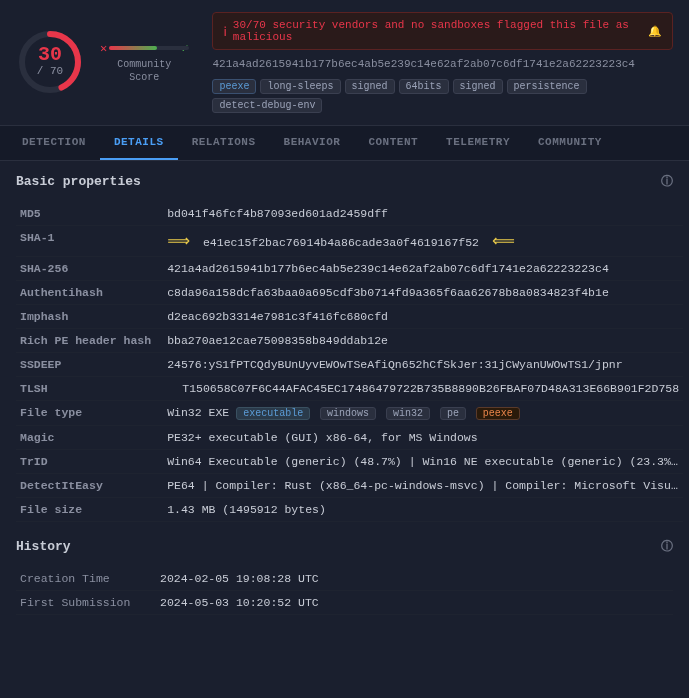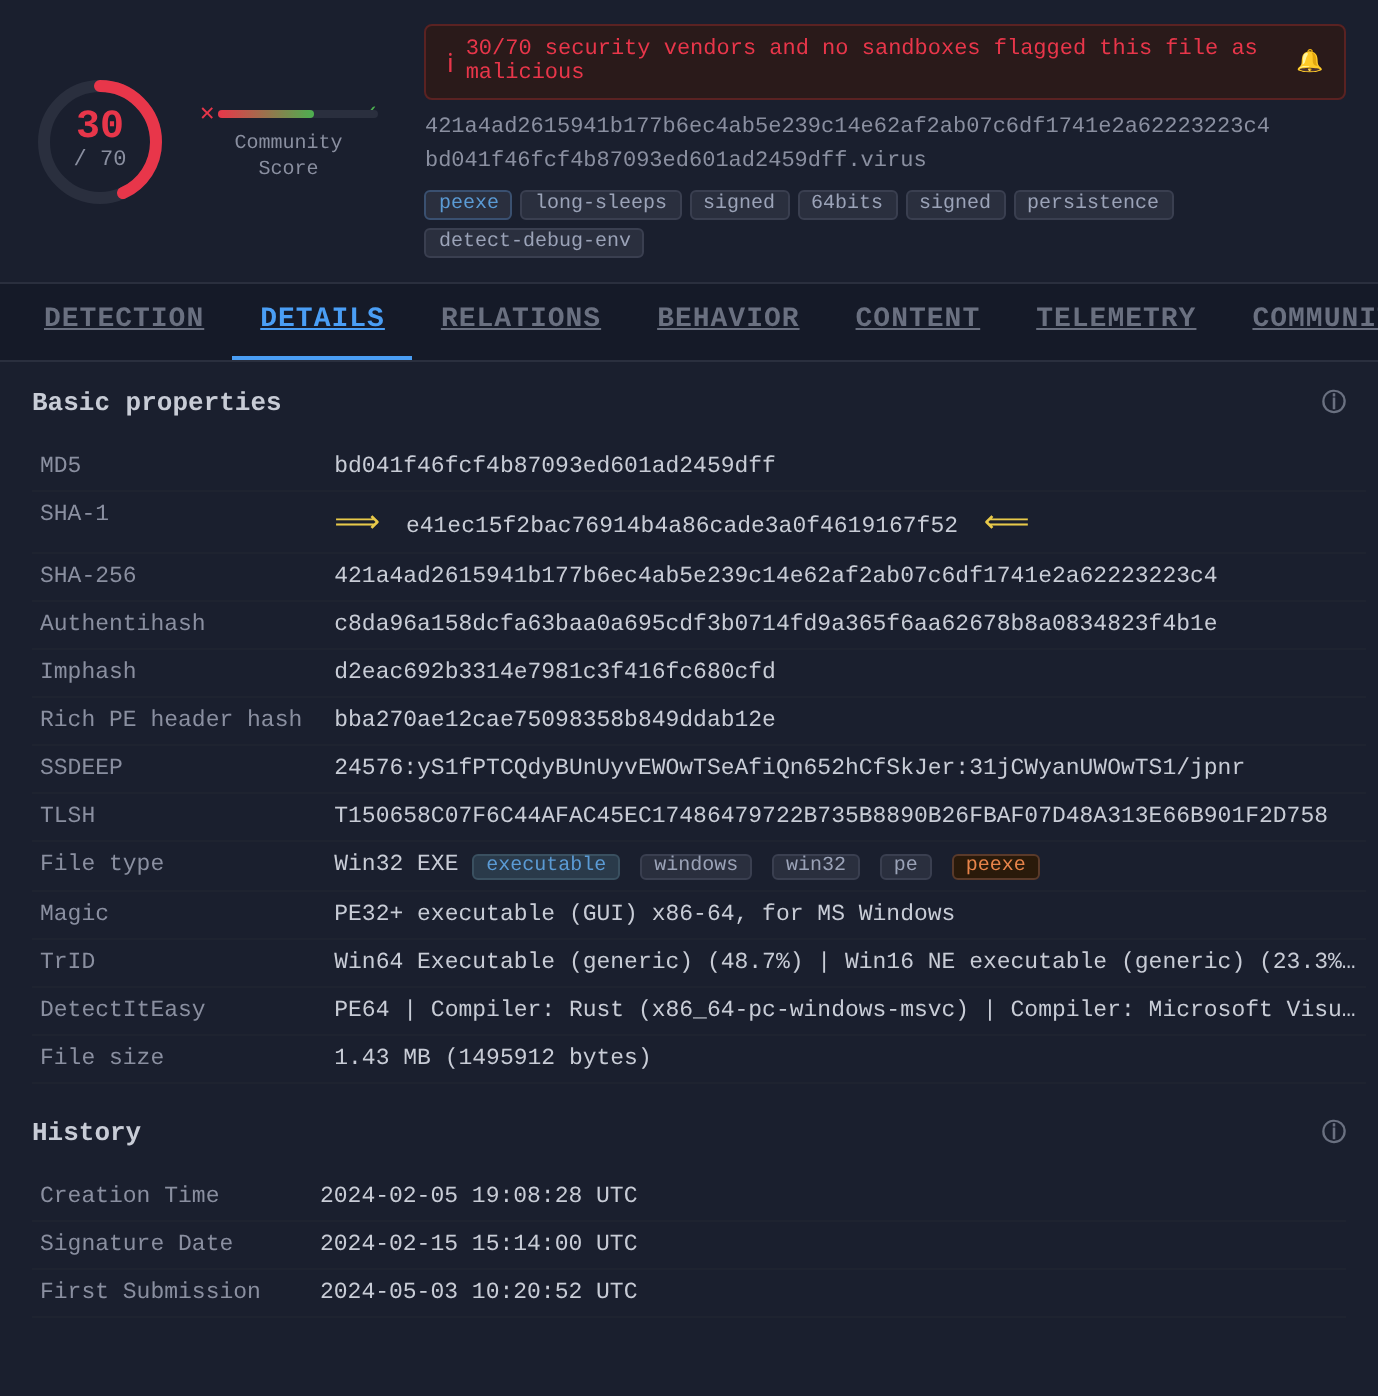--- a/index.html
+++ b/index.html
@@ -120,28 +120,27 @@
     
     .nav-tabs {
       display: flex;
       background: #151a28;
       border-bottom: 1px solid #2a2f3e;
       padding: 0 8px;
     }
 
     .nav-tab {
       padding: 10px 14px;
-      font-size: 14px;
+      font-size: 11px;
       font-weight: 600;
       letter-spacing: 0.5px;
       color: #6a7080;
       cursor: pointer;
       border-bottom: 2px solid transparent;
       white-space: nowrap;
-      text-decoration: underline;
     }
 
     .nav-tab.active {
       color: #4a9ef5;
       border-bottom-color: #4a9ef5;
     }
 
     
     .content {
       padding: 12px 16px;
@@ -180,20 +179,21 @@
       padding: 5px 4px;
       vertical-align: top;
       font-size: 11.5px;
     }
 
     .props-table td:first-child {
       color: #8a8fa0;
       width: 140px;
       padding-right: 12px;
       white-space: nowrap;
+      font-weight: bold;
     }
 
     .props-table td:last-child {
       color: #c8ccd6;
       word-break: break-all;
     }
 
     .badge {
       display: inline-block;
       background: #2a3a4a;
@@ -269,21 +269,20 @@
   </div>
 
   <div class="header-right">
     <div class="alert-bar">
       <span class="alert-icon">ℹ</span>
       <span>30/70 security vendors and no sandboxes flagged this file as malicious</span>
       <span style="margin-left:auto;color:#6a7080;cursor:pointer;">🔔</span>
     </div>
     <div class="hash-lines">
       <div>421a4ad2615941b177b6ec4ab5e239c14e62af2ab07c6df1741e2a62223223c4</div>
-      <div>bd041f46fcf4b87093ed601ad2459dff.virus</div>
     </div>
     <div class="tags">
       <span class="tag blue">peexe</span>
       <span class="tag">long-sleeps</span>
       <span class="tag">signed</span>
       <span class="tag">64bits</span>
       <span class="tag">signed</span>
       <span class="tag">persistence</span>
       <span class="tag">detect-debug-env</span>
     </div>
@@ -336,21 +335,21 @@
     <tr>
       <td>Rich PE header hash</td>
       <td>bba270ae12cae75098358b849ddab12e</td>
     </tr>
     <tr>
       <td>SSDEEP</td>
       <td>24576:yS1fPTCQdyBUnUyvEWOwTSeAfiQn652hCfSkJer:31jCWyanUWOwTS1/jpnr</td>
     </tr>
     <tr>
       <td>TLSH</td>
-      <td style="overflow:hidden;text-overflow:ellipsis;max-width:520px;white-space:nowrap;">T150658C07F6C44AFAC45EC17486479722B735B8890B26FBAF07D48A313E66B901F2D758</td>
+      <td style="overflow:hidden;text-overflow:ellipsis;max-width:520px;white-space:nowrap;text-align:right;">T150658C07F6C44AFAC45EC17486479722B735B8890B26FBAF07D48A313E66B901F2D758</td>
     </tr>
     <tr>
       <td>File type</td>
       <td>
         <span>Win32 EXE</span>
         <span class="badge">executable</span>
         <span class="badge gray">windows</span>
         <span class="badge gray">win32</span>
         <span class="badge gray">pe</span>
         <span class="badge orange">peexe</span>
@@ -380,24 +379,20 @@
       <span>History</span>
       <span class="info-icon">ⓘ</span>
     </div>
     <table class="history-table">
       <tbody>
           <tr>
         <td>Creation Time</td>
         <td>2024-02-05 19:08:28 UTC</td>
       </tr>
       <tr>
-        <td>Signature Date</td>
-        <td>2024-02-15 15:14:00 UTC</td>
-      </tr>
-      <tr>
         <td>First Submission</td>
         <td>2024-05-03 10:20:52 UTC</td>
       </tr>
 
     </tbody>
       </table>
   </div>
 
 </div>
 

